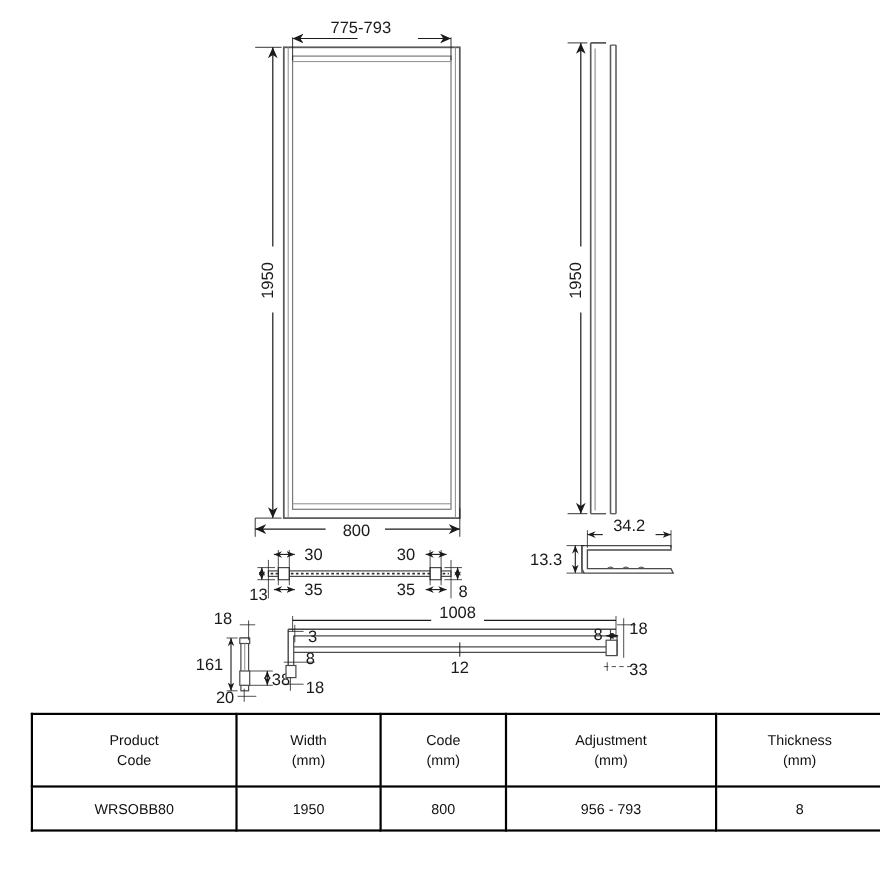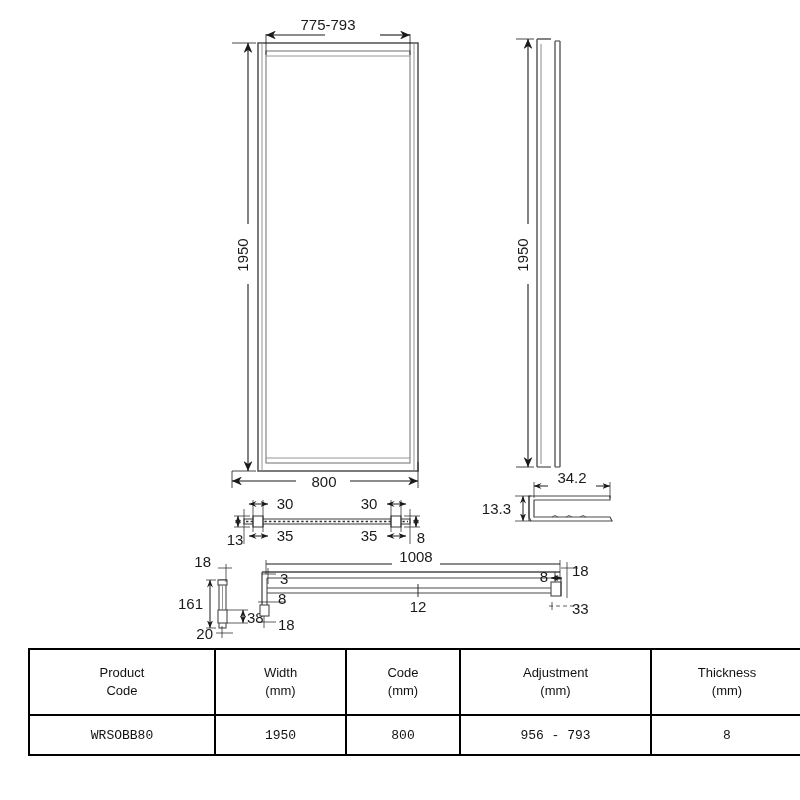--- a/index.html
+++ b/index.html
@@ -42,21 +42,20 @@
     font-weight: normal;
     color: #111;
     padding: 3px 2px;
   }
   .spec-table thead th {
     height: 58px;
     line-height: 1.35;
   }
   .spec-table tbody td {
     height: 32px;
-    font-family: Liberation Mono, monospace;
   }
   .hdr-l1 { display: block; }
   .hdr-l2 { display: block; }
 </style>
 </head>
 <body>
 
 <div id="sheet">
 <svg width="800" height="800" viewBox="0 0 800 800">
 

